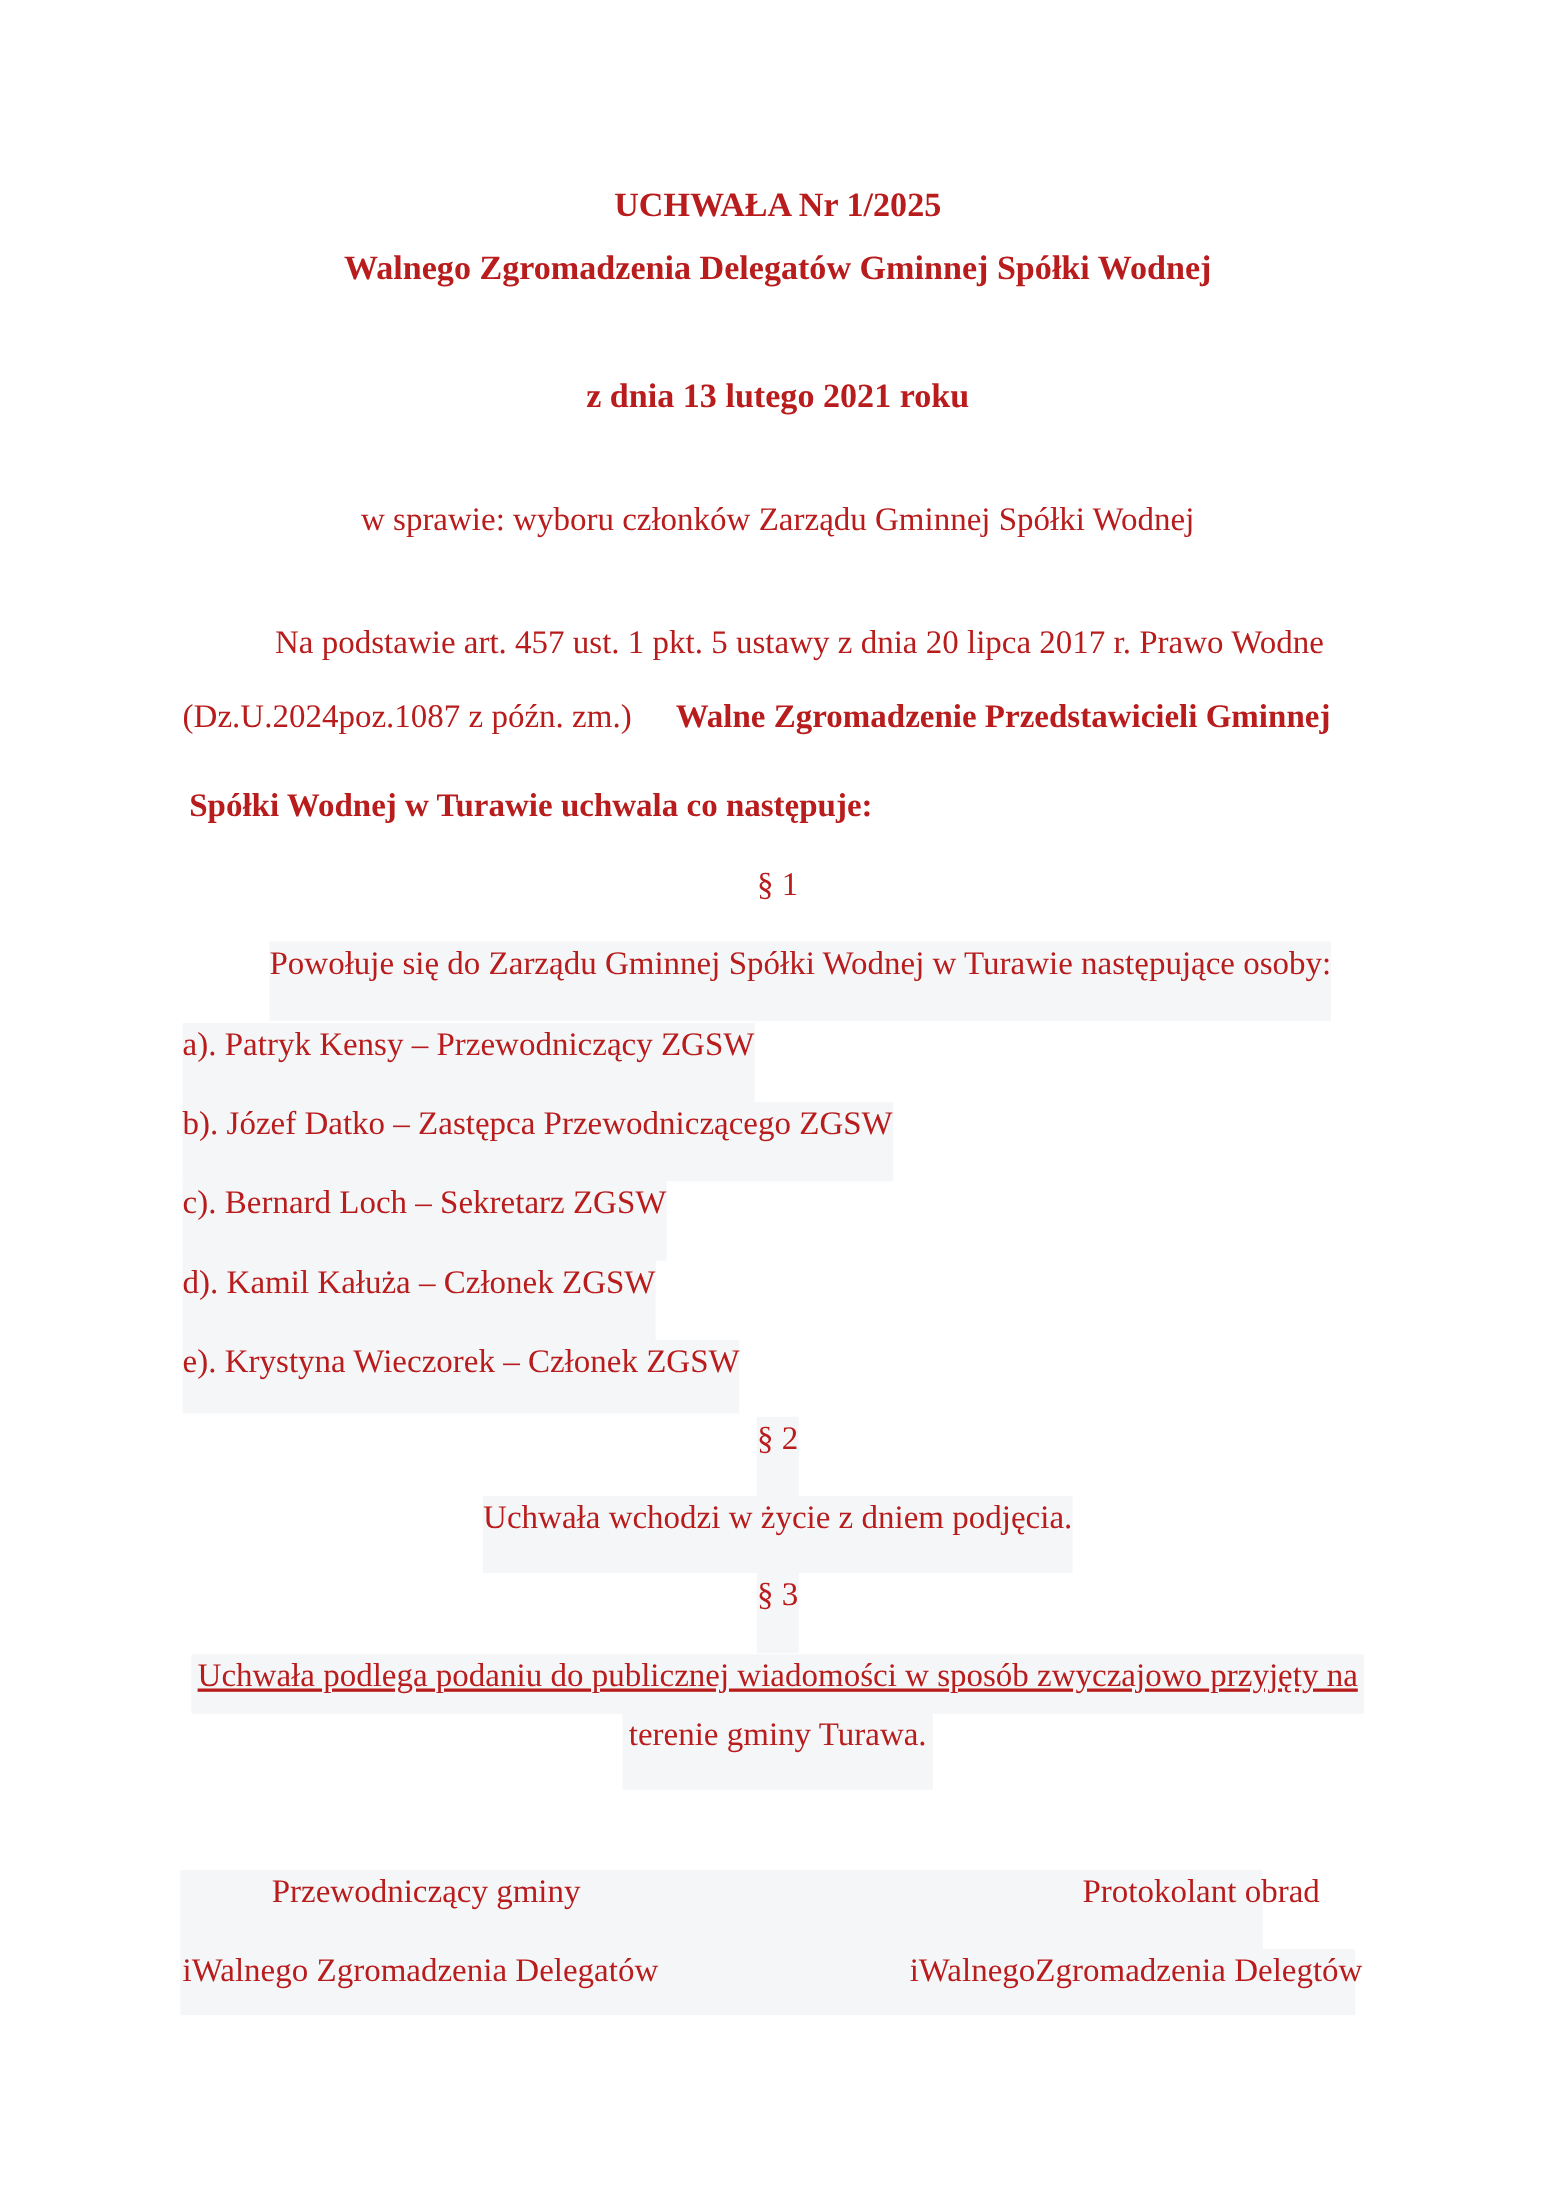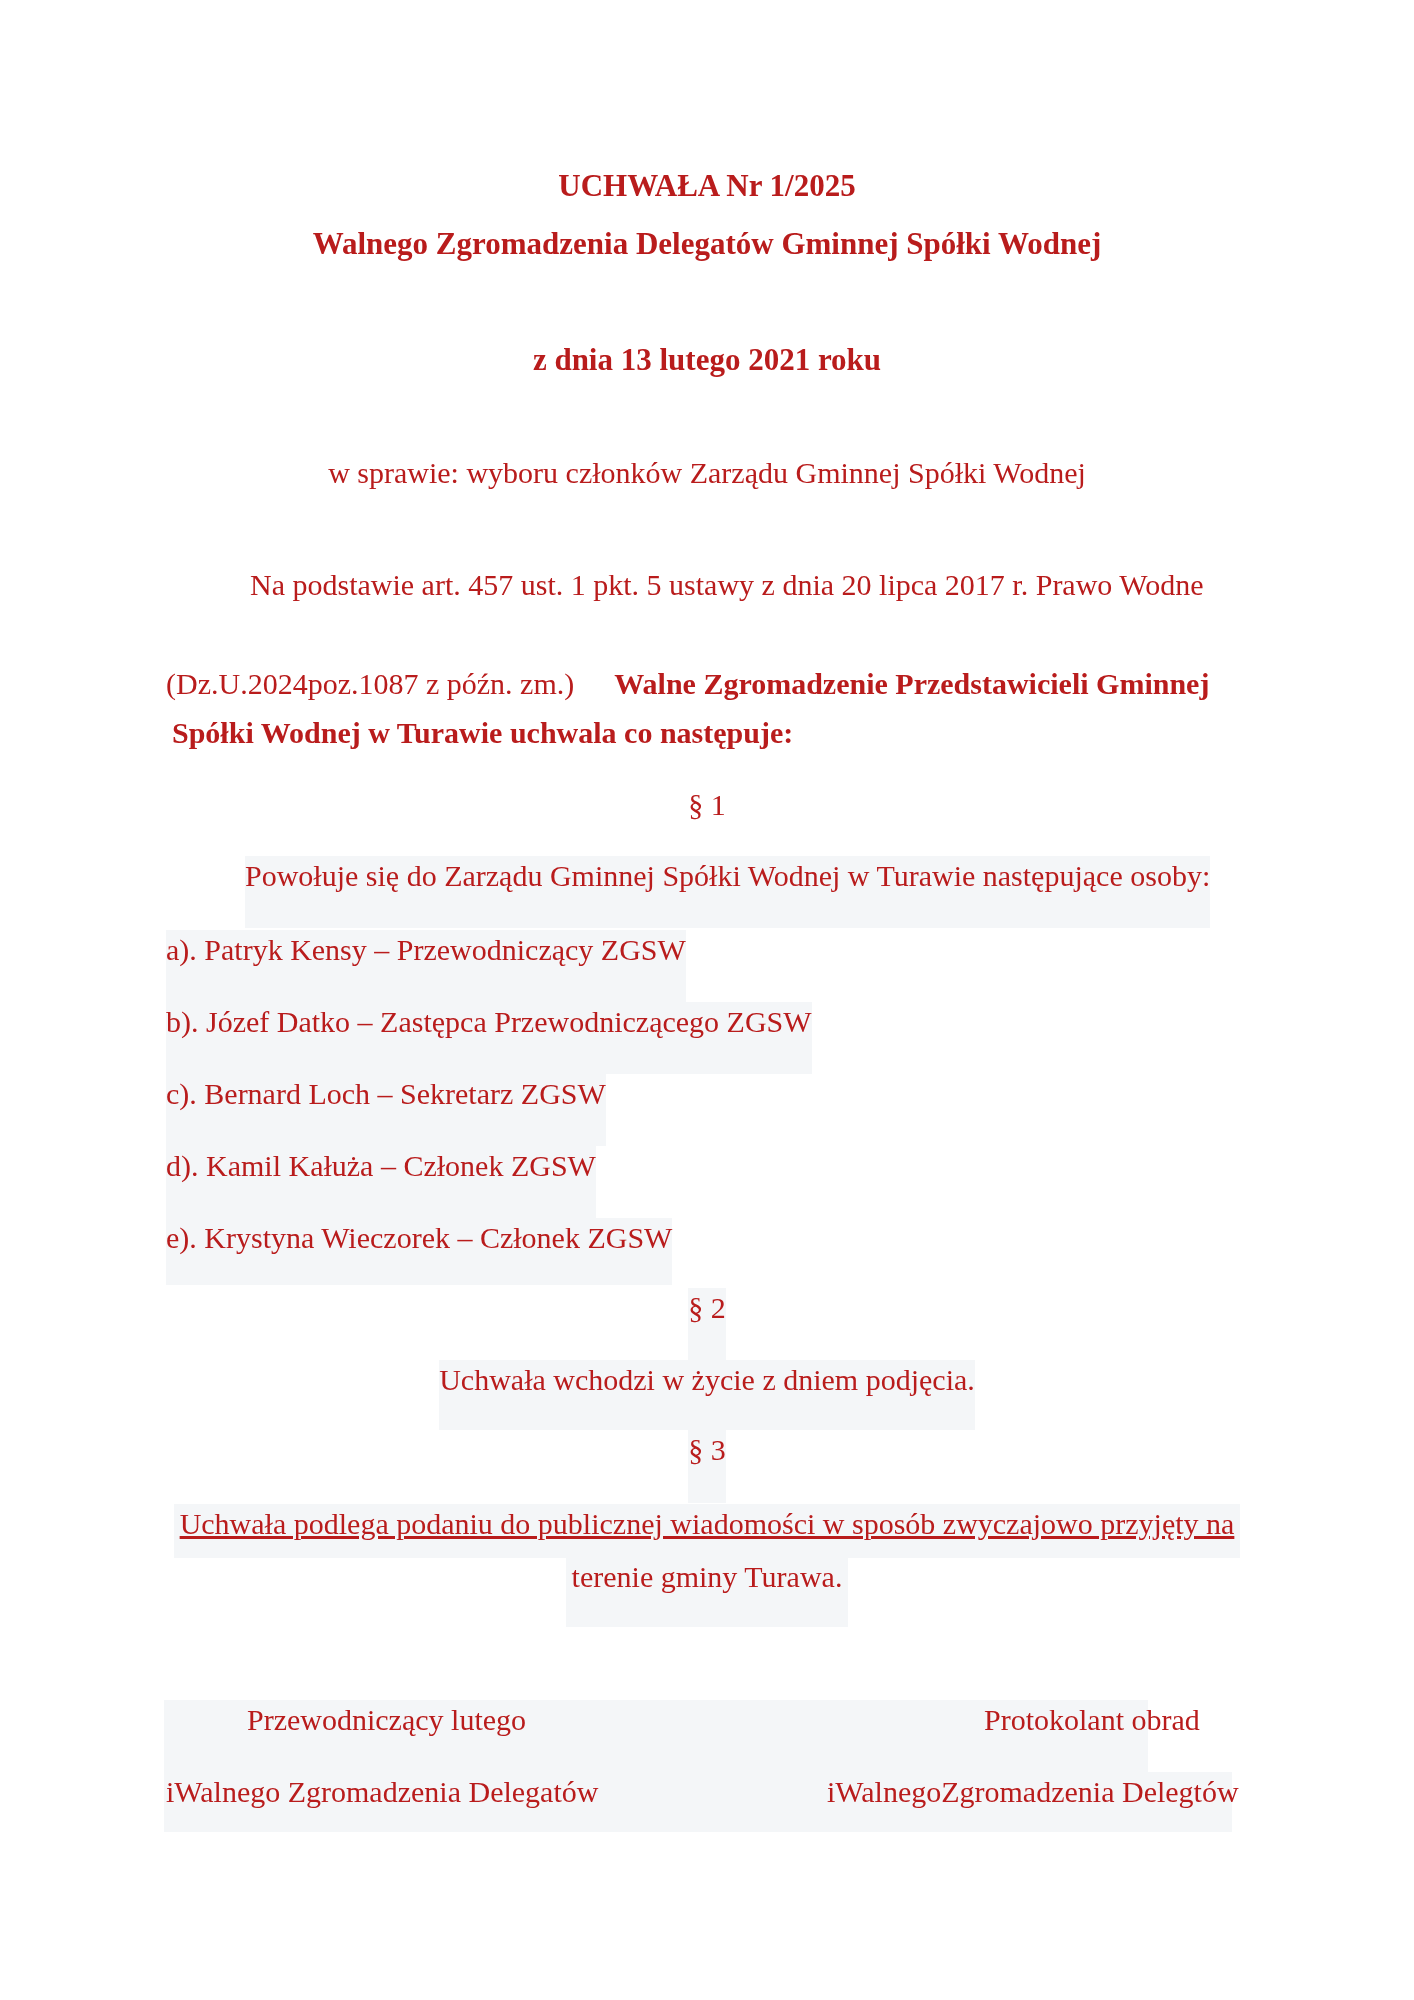--- a/index.html
+++ b/index.html
@@ -28,21 +28,21 @@
   .rect-footer-a{left:164px;top:1700px;width:984px;height:72px;}
   .rect-footer-b{left:164px;top:1772px;width:1068px;height:60px;}
   .gap40{display:inline-block;width:40px;}
   
   .t1{top:166px;}
   .t2{top:224px;}
   .t3{top:282px;}
   .t4{top:340px;}
   .subject{top:453px;}
   .lb1{top:565px;left:250px;}
-  .lb2{top:664px;left:166px;}
+  .lb2{top:632px;left:166px;}
   .lb3{top:713px;left:172px;}
   .s1h{top:785px;}
   .intro{top:856px;left:245px;height:72px;}
   .m0{top:930px;left:166px;height:72px;}
   .m1{top:1002px;left:166px;height:72px;}
   .m2{top:1074px;left:166px;height:72px;}
   .m3{top:1146px;left:166px;height:72px;}
   .m4{top:1218px;left:166px;height:67px;}
   .s2h{top:1288px;}
   .s2h .hl{height:72px;}
@@ -85,18 +85,18 @@
   <div class="line m4 hl" style="background-color: rgb(244, 246, 248);">e). Krystyna Wieczorek – Członek ZGSW</div>
   <div class="line m3 hl" style="background-color: rgb(244, 246, 248);">d). Kamil Kałuża – Członek ZGSW</div>
 
   <div class="line center s2h"><span class="hl" style="background-color: rgb(244, 246, 248);">§ 2</span></div>
   <div class="line center s2t"><span class="hl" style="background-color: rgb(244, 246, 248);">Uchwała wchodzi w życie z dniem podjęcia.</span></div>
 
   <div class="line center s3h"><span class="hl" style="background-color: rgb(244, 246, 248);">§ 3</span></div>
   <div class="line center s3t1"><span class="hl" style="background-color: rgb(244, 246, 248); text-decoration: underline;">Uchwała podlega podaniu do publicznej wiadomości w sposób zwyczajowo przyjęty na</span></div>
   <div class="line center s3t2"><span class="hl" style="background-color: rgb(244, 246, 248);">terenie gminy Turawa.</span></div>
 
-  <div class="line sig-row1-left">Przewodniczący lutego</div>
+  <div class="line sig-row1-left">Przewodniczący gminy</div>
   <div class="line sig-row1-right">Protokolant obrad</div>
   <div class="line sig-row2-left">iWalnego Zgromadzenia Delegatów</div>
   <div class="line sig-row2-right">iWalnegoZgromadzenia Delegtów</div>
 
 </div>
 
 </body></html>

